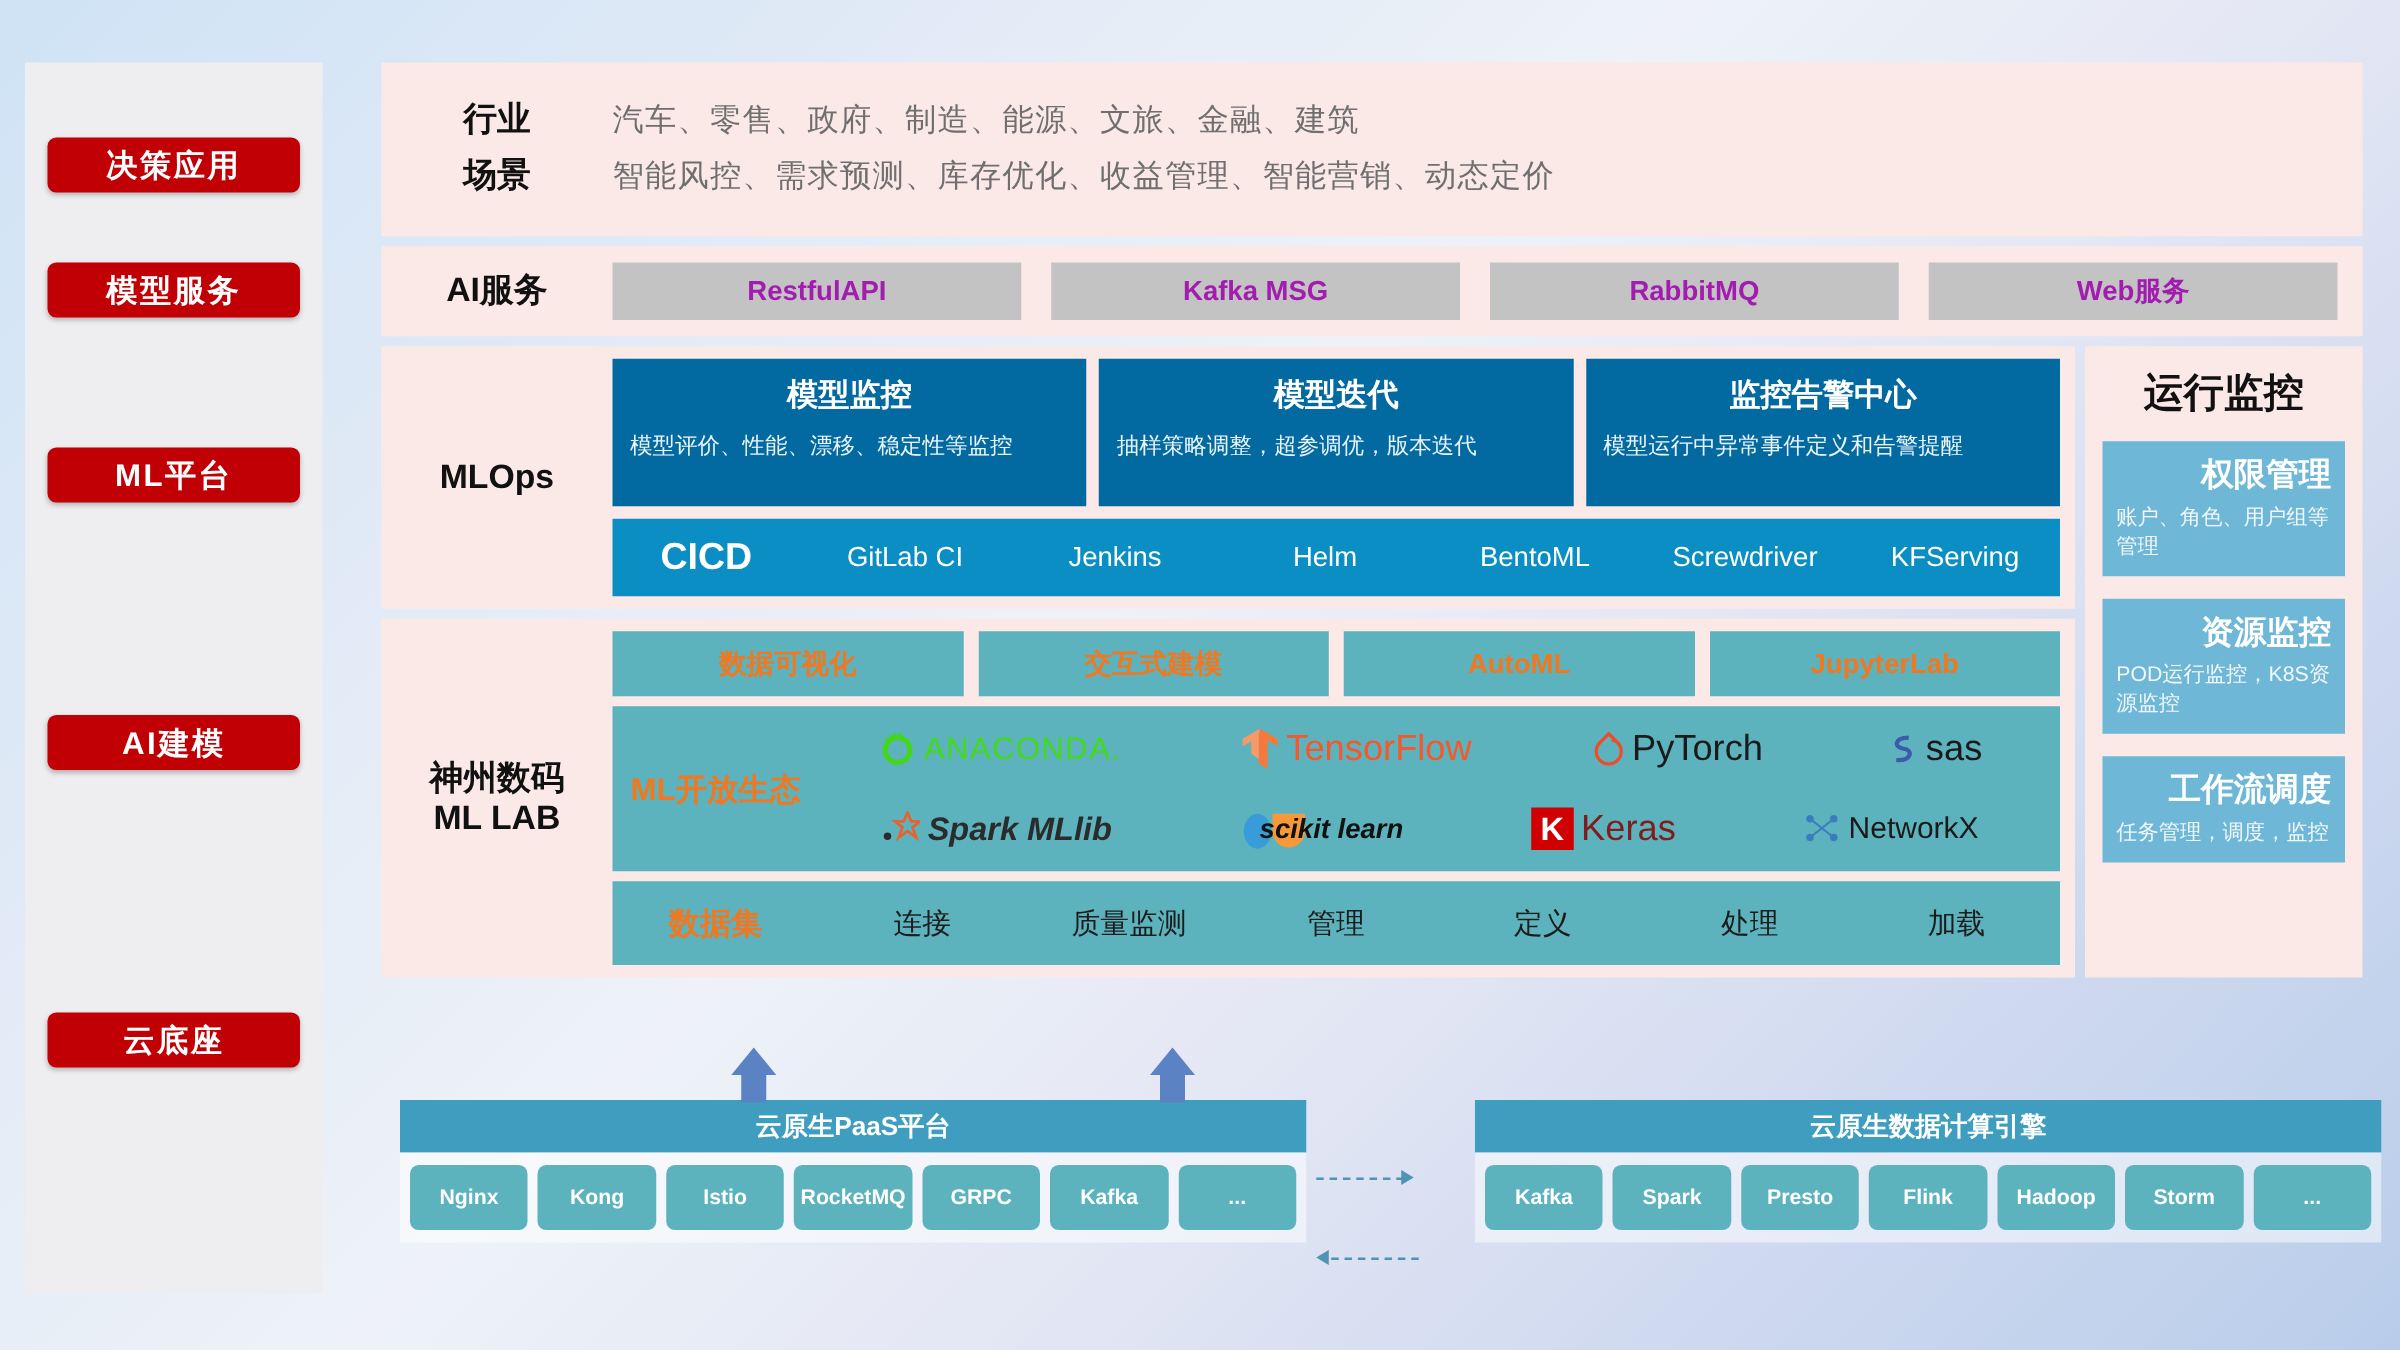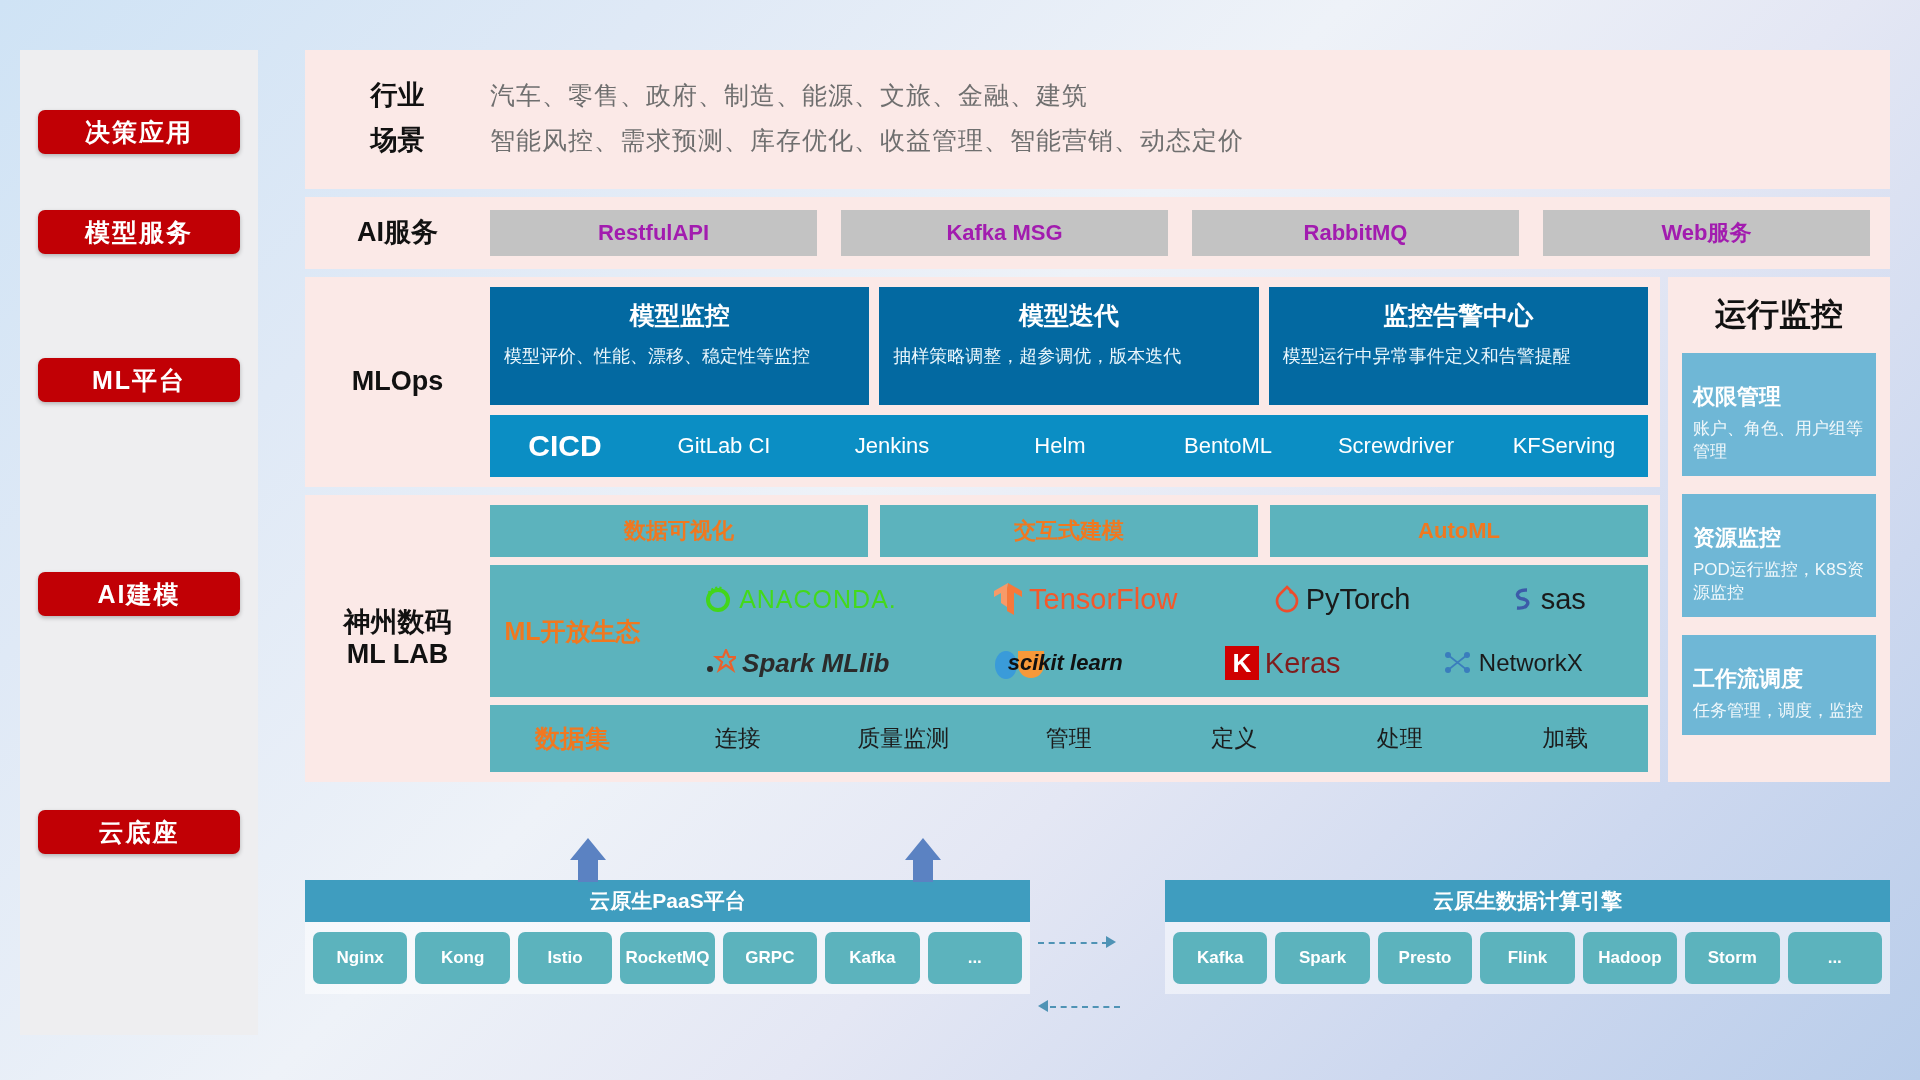--- a/index.html
+++ b/index.html
@@ -69,21 +69,21 @@
   .cicd-title { color: #fff; font-size: 30px; font-weight: bold; flex: 0 0 150px; text-align: center; }
   .cicd-items { display: flex; flex: 1; }
   .cicd-items span { flex: 1; color: #fff; font-size: 22px; text-align: center; line-height: 1.1; }
 
   
   #panel-monitor {
     width: 222px; background: #fbe9e7; padding: 16px 14px; flex: 0 0 222px;
   }
   #panel-monitor h3 { font-size: 32px; font-weight: bold; color: #111; text-align: center; margin-bottom: 16px; }
   .mon-card { background: #6fb7d6; padding: 9px 11px 12px 11px; margin-bottom: 18px; }
-  .mon-card h5 { color: #fff; font-size: 22px; font-weight: bold; text-align: left; margin-bottom: 6px; margin-top: 20px; }
+  .mon-card h5 { color: #fff; font-size: 26px; font-weight: bold; text-align: right; margin-bottom: 6px; }
   .mon-card p { color: #f1f8fb; font-size: 17px; line-height: 1.35; }
 
   
   #band-model { display: flex; align-items: center; padding: 10px 0; margin-top: 8px; }
   .model-right { flex: 1; padding-right: 12px; }
   .tool-row { display: flex; gap: 12px; }
   .tool-chip {
     flex: 1; height: 52px; background: #5cb3bd; color: #f07820;
     font-size: 22px; font-weight: bold;
     display: flex; align-items: center; justify-content: center;
@@ -93,21 +93,21 @@
   .eco-logos { flex: 1; display: flex; flex-direction: column; justify-content: center; gap: 2px; padding-right: 14px; }
   .eco-line { display: flex; align-items: center; justify-content: space-around; height: 62px; }
   .logo { display: flex; align-items: center; gap: 6px; }
 
   .ds-bar { margin-top: 8px; background: #5cb3bd; height: 67px; display: flex; align-items: center; }
   .ds-title { flex: 0 0 165px; color: #f07820; font-size: 25px; font-weight: bold; text-align: center; }
   .ds-items { flex: 1; display: flex; }
   .ds-items span { flex: 1; text-align: center; color: #1c1c1c; font-size: 23px; }
 
   
-  #cloud { position: absolute; left: 305px; top: 880px; width: 1585px; height: 160px; display: flex; }
+  #cloud { position: absolute; left: 320px; top: 880px; width: 1585px; height: 160px; display: flex; }
   .cloud-col { width: 725px; }
   .cloud-gap { flex: 1; position: relative; }
   .cloud-head {
     background: #3f9dbf; color: #fff; height: 42px;
     display: flex; align-items: center; justify-content: center;
     font-size: 21px; font-weight: bold;
   }
   .cloud-body { background: rgba(255,255,255,.5); padding: 10px 8px; display: flex; gap: 8px; }
   .cloud-chip {
     flex: 1; min-height: 52px; background: #5cb3bd; border-radius: 7px; color: #fff;
@@ -220,20 +220,23 @@
         <div class="model-right">
           <div class="tool-row">
             <div class="tool-chip">
                 <span>数据可视化</span>
               </div>
             <div class="tool-chip">
                 <span>交互式建模</span>
               </div>
             <div class="tool-chip">
                 <span>AutoML</span>
+              </div>
+            <div class="tool-chip">
+                <span>JupyterLab</span>
               </div>
           </div>
 
           <div class="eco-box">
             <div class="eco-label">ML开放生态</div>
             <div class="eco-logos">
               <div class="eco-line">
                 <div class="logo">
                   <svg width="30" height="30" viewBox="0 0 30 30">
                     <circle cx="15" cy="16" r="10" fill="none" stroke="#43d61a" stroke-width="4"></circle>

